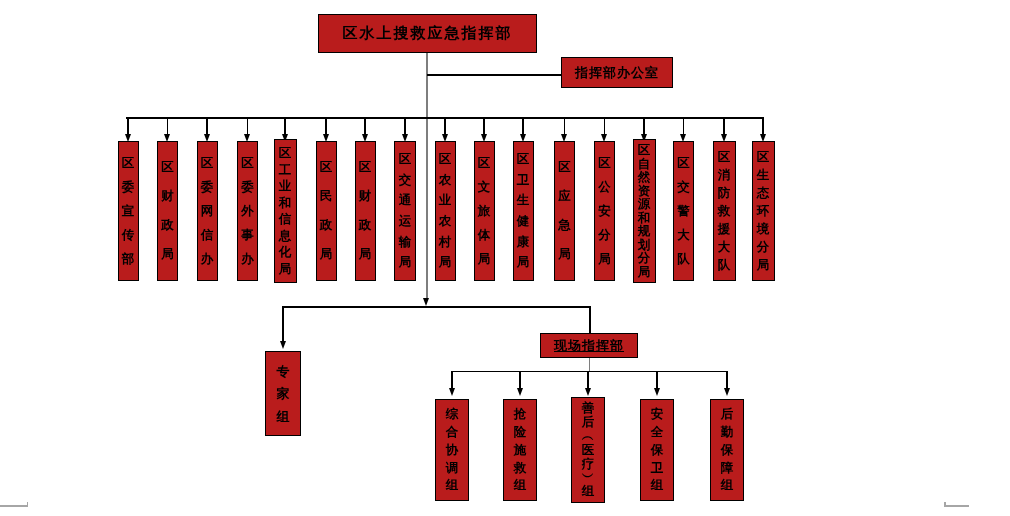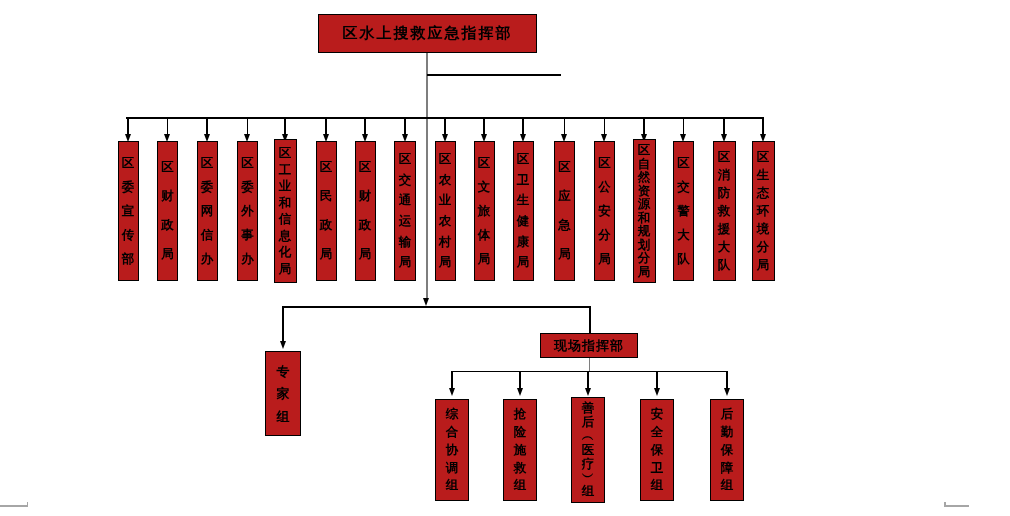--- a/index.html
+++ b/index.html
@@ -54,20 +54,23 @@
 <div id="canvas">
 
   <div class="node title-node" style="left:318px;top:14px;width:219px;height:39px;">
     <span>区水上搜救应急指挥部</span>
   </div>
 
   <div class="vline gray" style="left:426.3px;top:53px;height:245px;"></div>
   <div class="arrow-down" style="left:422.8px;top:298px;"></div>
 
   <div class="hline" style="left:427px;top:74px;width:134px;"></div>
+  <div class="node hnode" style="left:561px;top:57px;width:112px;height:31px;">
+    <span>指挥部办公室</span>
+  </div>
 
   <div class="hline" style="left:126px;top:117px;width:638px;"></div>
 
   <div class="vline" style="left:127.25px;top:118px;height:16px;"></div>
   <div class="vline" style="left:166.75px;top:118px;height:16px;"></div>
   <div class="vline" style="left:206.25px;top:118px;height:16px;"></div>
   <div class="vline" style="left:246.75px;top:118px;height:16px;"></div>
   <div class="vline" style="left:284.25px;top:118px;height:16px;"></div>
   <div class="vline" style="left:325.25px;top:118px;height:16px;"></div>
   <div class="vline" style="left:364.25px;top:118px;height:16px;"></div>
@@ -271,21 +274,21 @@
   <div class="arrow-down" style="left:279.5px;top:341px;"></div>
   <div class="node" style="left:265px;top:351px;width:36px;height:85px;">
     <span class="vtext" style="font-size:13px;">
         <span>专</span>
         <span>家</span>
         <span>组</span>
       </span>
   </div>
 
   <div class="vline" style="left:589.3px;top:306px;height:27px;"></div>
-  <div class="node hnode" style="left:540px;top:333px;width:98px;height:25px;">
+  <div class="node hnode" style="left:540px;top:333px;width:98px;height:25px;text-decoration:underline;">
     <span>现场指挥部</span>
   </div>
 
   <div class="vline gray" style="left:588.5px;top:358px;height:13px;"></div>
   <div class="hline" style="left:452px;top:370.5px;width:275px;"></div>
 
   <div class="vline" style="left:451.25px;top:371px;height:17px;"></div>
   <div class="vline" style="left:519.25px;top:371px;height:17px;"></div>
   <div class="vline" style="left:587.25px;top:371px;height:17px;"></div>
   <div class="vline" style="left:656.25px;top:371px;height:17px;"></div>

